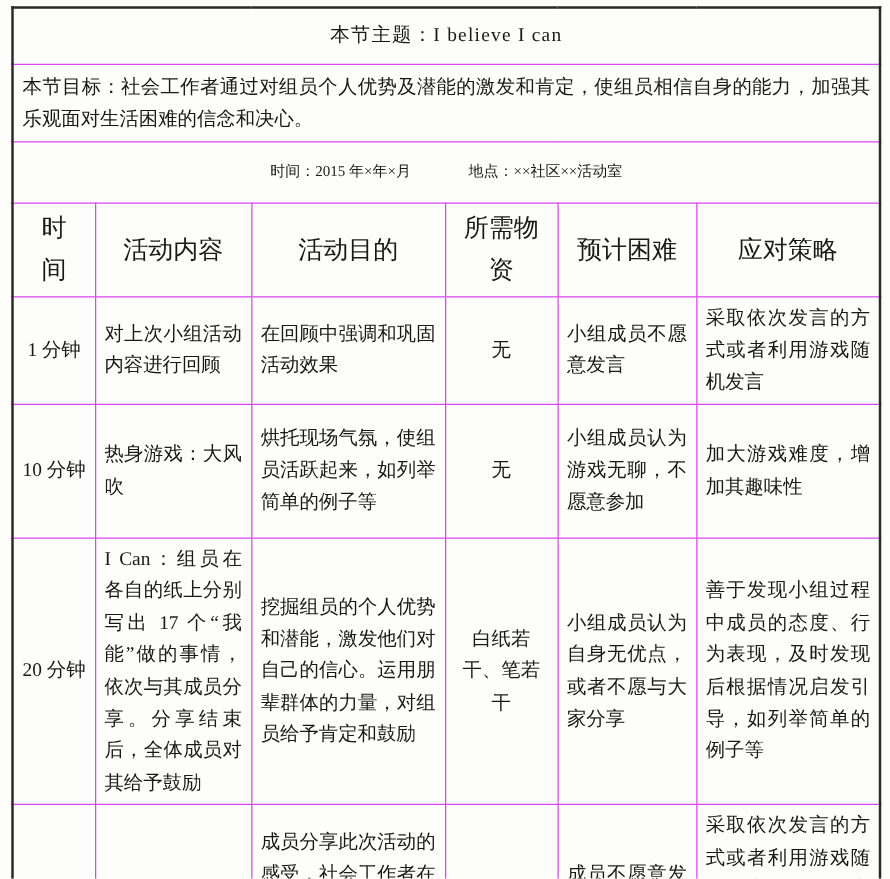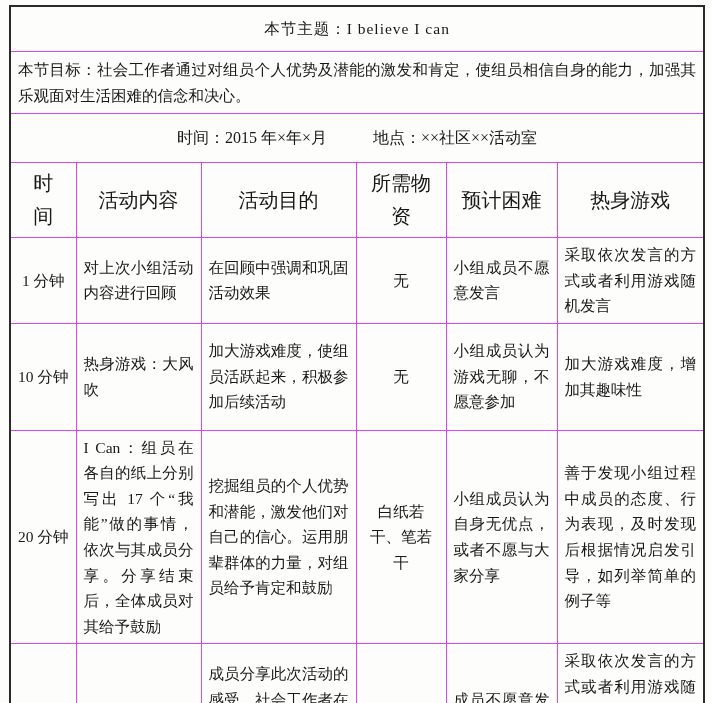--- a/index.html
+++ b/index.html
@@ -57,21 +57,21 @@
     font-size: 16px;
     padding: 6px 11px;
   }
   .meta-cell { padding: 0; }
   .meta-wrap {
     display: flex;
     justify-content: center;
     align-items: center;
     column-gap: 46px;
     width: 100%;
-    font-size: 16px;
+    font-size: 12px;
   }
   .head-row th {
     text-align: center;
     font-size: 20px;
   }
   .time-cell { text-align: center; padding: 4px 2px; }
   .materials-cell { text-align: center; }
 </style>
 </head>
 <body>
@@ -104,36 +104,36 @@
         </div>
       </td>
     </tr>
 
     <tr class="head-row">
       <th>时　间</th>
       <th>活动内容</th>
       <th>活动目的</th>
       <th>所需物资</th>
       <th>预计困难</th>
-      <th>热身游戏</th>
+      <th>应对策略</th>
     </tr>
 
     <tr class="data-row-1">
       <td class="time-cell">1 分钟</td>
       <td class="justify">对上次小组活动内容进行回顾</td>
       <td class="justify">在回顾中强调和巩固活动效果</td>
       <td class="materials-cell">无</td>
       <td class="justify">小组成员不愿意发言</td>
       <td class="justify">采取依次发言的方式或者利用游戏随机发言</td>
     </tr>
 
     <tr class="data-row-2">
       <td class="time-cell">10 分钟</td>
       <td class="justify">热身游戏：大风吹</td>
-      <td class="justify">加大游戏难度，使组员活跃起来，积极参加后续活动</td>
+      <td class="justify">烘托现场气氛，使组员活跃起来，如列举简单的例子等</td>
       <td class="materials-cell">无</td>
       <td class="justify">小组成员认为游戏无聊，不愿意参加</td>
       <td class="justify">加大游戏难度，增加其趣味性</td>
     </tr>
 
     <tr class="data-row-3">
       <td class="time-cell">20 分钟</td>
       <td class="justify">I Can：组员在各自的纸上分别写出 17 个“我能”做的事情，依次与其成员分享。分享结束后，全体成员对其给予鼓励</td>
       <td class="justify">挖掘组员的个人优势和潜能，激发他们对自己的信心。运用朋辈群体的力量，对组员给予肯定和鼓励</td>
       <td class="materials-cell">白纸若干、笔若干</td>

